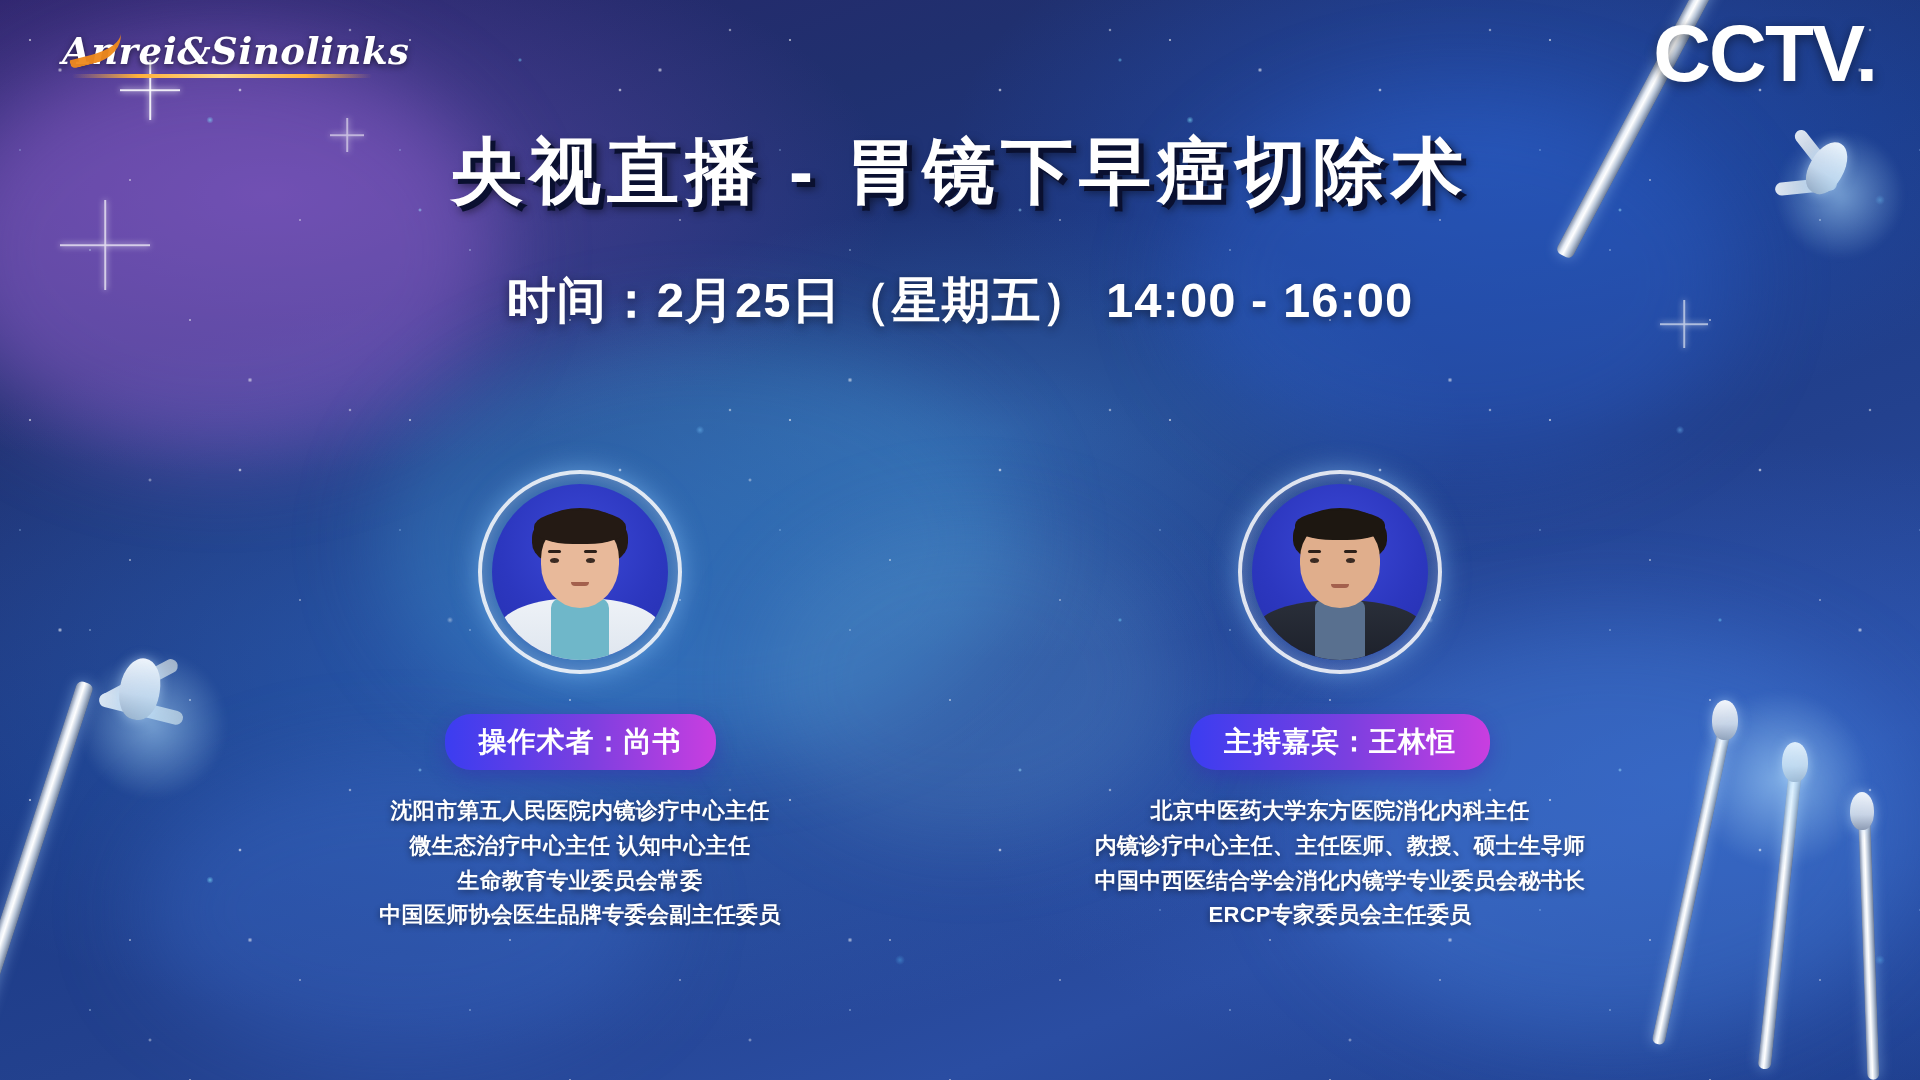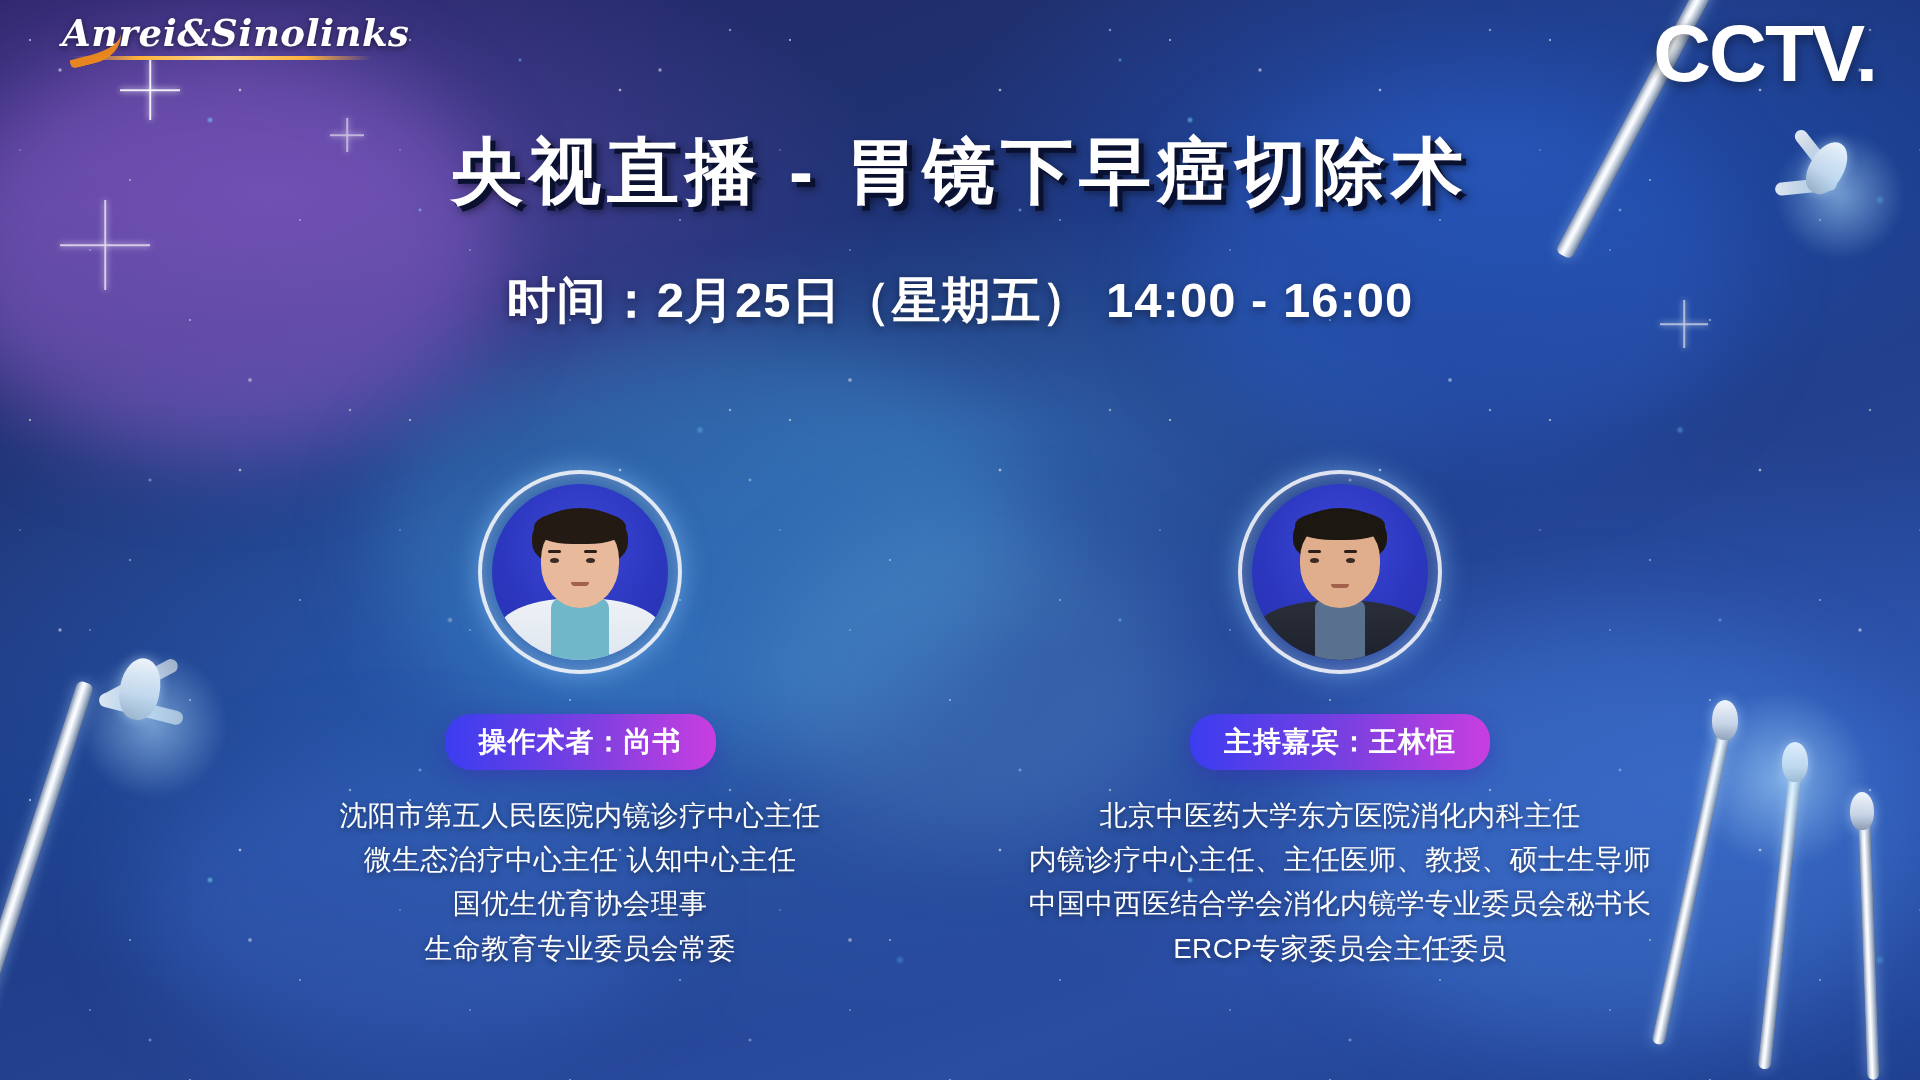--- a/index.html
+++ b/index.html
@@ -68,21 +68,21 @@
     left:50%;top:50%;transform:translate(-50%,-50%);
   }
   .sparkle::before{width:1.6px;height:100%;box-shadow:0 0 6px #fff;}
   .sparkle::after{height:1.6px;width:100%;box-shadow:0 0 6px #fff;}
 
   
   .brand{position:absolute;left:62px;top:14px;width:320px;text-align:center;}
   .brand-name{
     font-family:"DejaVu Serif",serif;font-style:italic;font-weight:700;
     font-size:37px;color:#fff;letter-spacing:.5px;line-height:1.05;
-    text-shadow:0 2px 6px rgba(0,0,0,.55);white-space:nowrap;
+    text-shadow:0 2px 6px rgba(0,0,0,.55);white-space:nowrap;margin-top:18px;
   }
   .brand-swoosh{
     position:absolute;left:4px;top:10px;width:56px;height:30px;
     border-bottom:9px solid #f08a1c;border-radius:0 0 60% 12%;
     transform:rotate(-14deg);opacity:.95;
   }
   .brand-rule{
     margin:3px auto 0;width:300px;height:4px;
     background:linear-gradient(90deg,rgba(255,170,40,0) 0%,#ffb03a 22%,#ffd98a 50%,#ffb03a 78%,rgba(255,170,40,0) 100%);
     border-radius:2px;
@@ -140,21 +140,21 @@
 
   .badge{
     margin-top:40px;padding:9px 34px;border-radius:26px;
     font-size:28px;font-weight:700;color:#fff;letter-spacing:1px;
     background:linear-gradient(90deg,#3b3df0 0%,#7a3fe0 52%,#c93ee0 100%);
     box-shadow:0 6px 20px rgba(60,40,180,.45);
     white-space:nowrap;
   }
   .creds{margin-top:24px;text-align:center;}
   .creds div{
-    font-size:28px;font-weight:400;color:#fff;line-height:1.58;letter-spacing:.3px;
+    font-size:22px;font-weight:700;color:#fff;line-height:1.58;letter-spacing:.3px;
     text-shadow:0 2px 6px rgba(0,0,0,.45);white-space:nowrap;
   }
 
   
   .instr{position:absolute;pointer-events:none;}
   .shaft{
     position:absolute;border-radius:6px;
     background:linear-gradient(90deg,#7d8ca8 0%,#e6ecf5 28%,#ffffff 45%,#b9c6d8 72%,#6d7c97 100%);
     box-shadow:0 0 14px rgba(170,210,255,.45);
   }
@@ -244,22 +244,22 @@
           <div class="p-brow" style="left:92px;top:66px;"></div>
           <div class="p-eye" style="left:58px;top:74px;"></div>
           <div class="p-eye" style="left:94px;top:74px;"></div>
           <div class="p-mouth" style="top:98px;"></div>
         </div>
       </div>
       <div class="badge">操作术者：尚书</div>
       <div class="creds">
         <div>沈阳市第五人民医院内镜诊疗中心主任</div>
         <div>微生态治疗中心主任  认知中心主任</div>
-        <div>国优生优育协会理事</div>
         <div>生命教育专业委员会常委</div>
+        <div>中国医师协会医生品牌专委会副主任委员</div>
       </div>
     </div>
 
     <div class="person">
       <div class="avatar-ring">
         <div class="avatar">
           <div class="p-body" style="width:168px;height:60px;background:linear-gradient(180deg,#2a2f3a 0%,#1d212b 100%);"></div>
           <div class="p-body" style="width:50px;height:60px;background:#59708f;border-radius:8px 8px 0 0;"></div>
           <div class="p-neck" style="width:40px;height:28px;bottom:56px;border-radius:8px;"></div>
           <div class="p-hair" style="top:24px;width:94px;height:56px;background:#1d1711;"></div>

